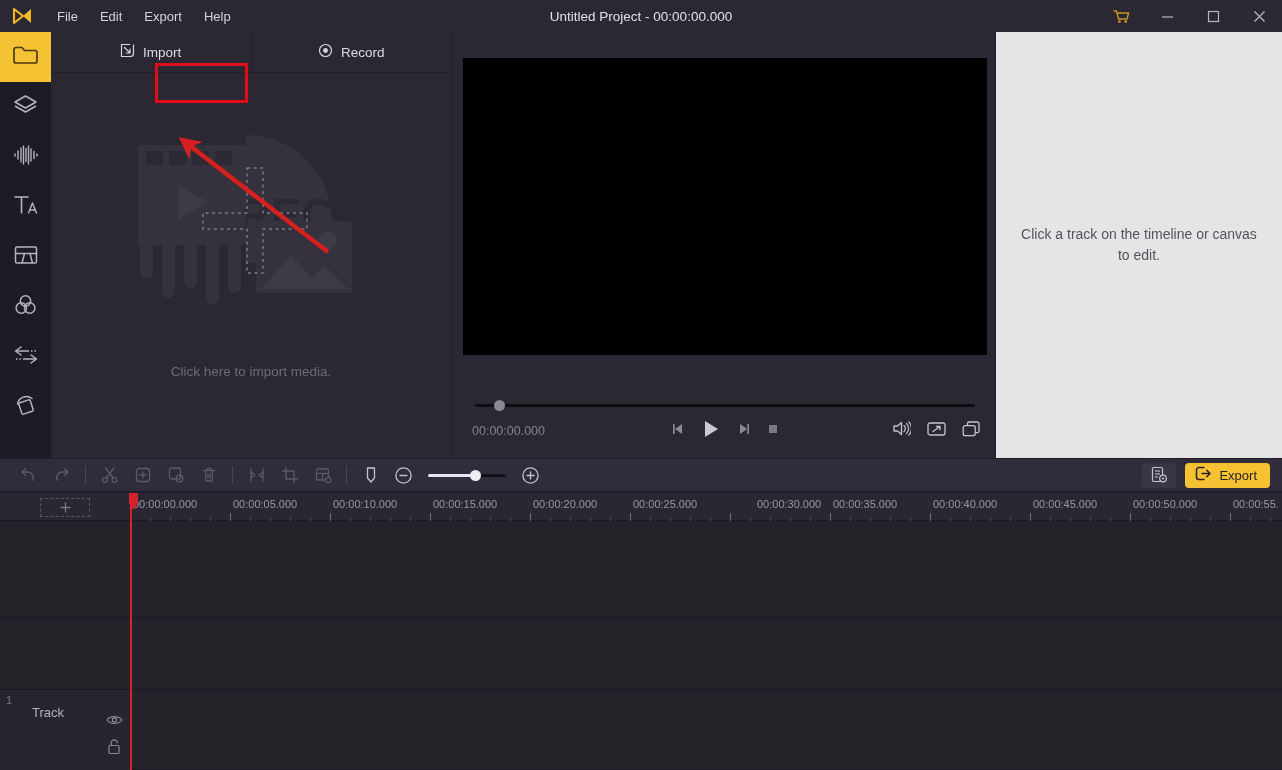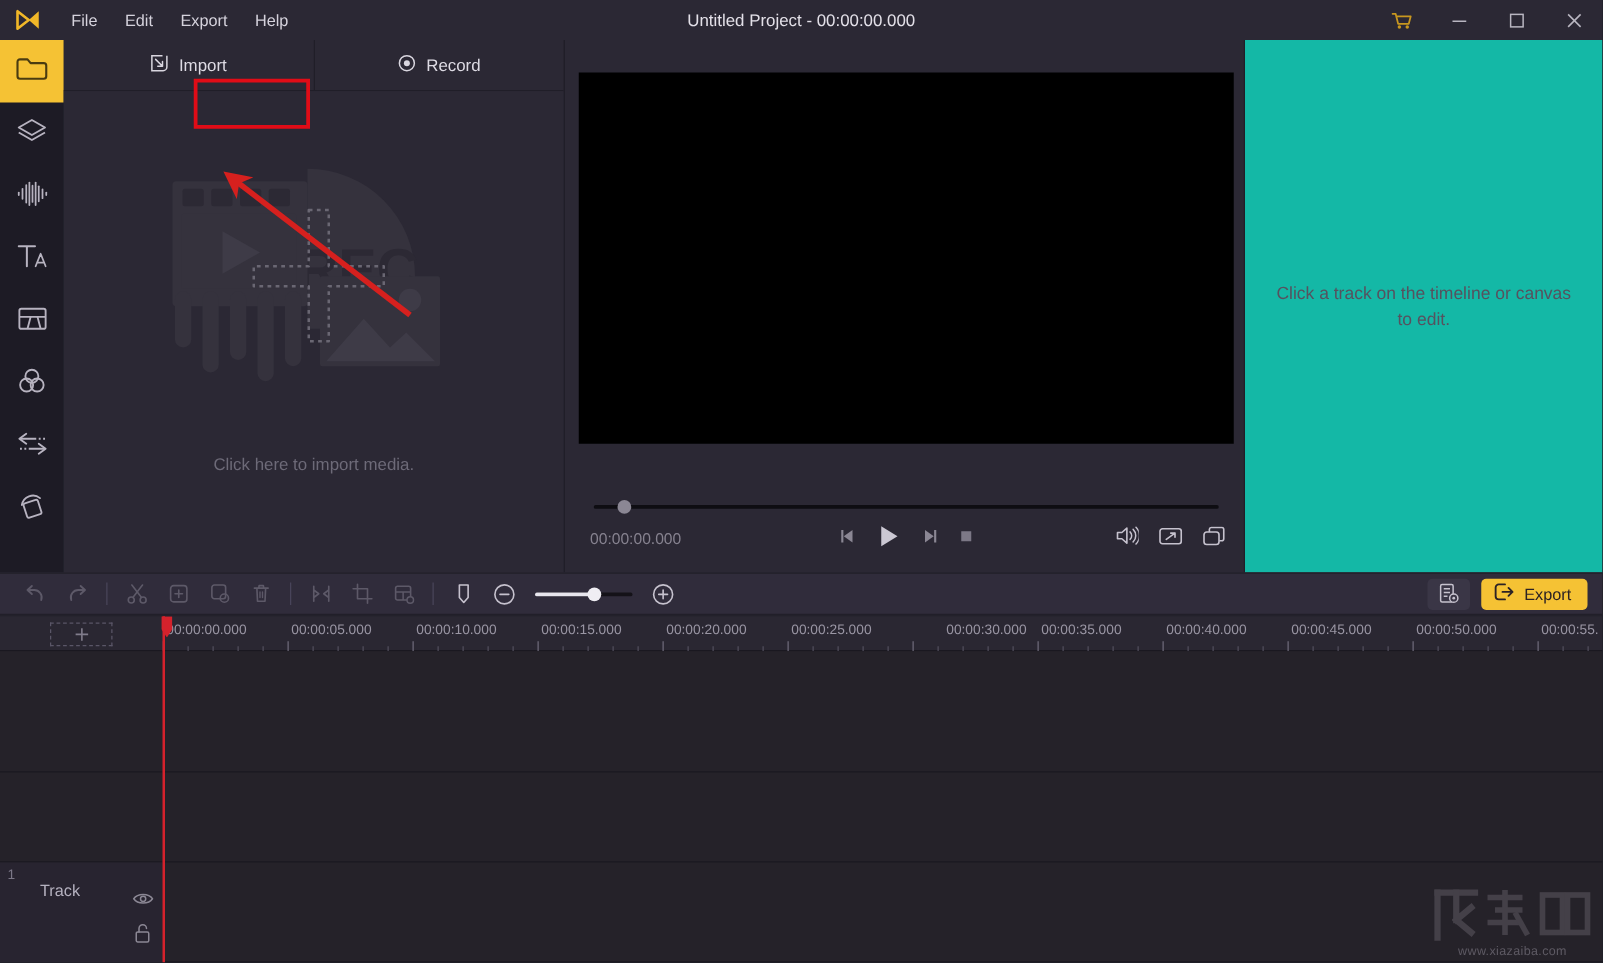--- a/index.html
+++ b/index.html
@@ -106,21 +106,21 @@
   }
   .pb-btn { display: flex; align-items: center; justify-content: center; cursor: default; }
   .pb-right {
     position: absolute; right: 14px; top: 388px;
     display: flex; align-items: center; gap: 16px;
   }
 
   
   .right-panel {
     position: absolute; left: 996px; top: 32px; width: 286px; height: 426px;
-    background: #14b8a6;
+    background: #e5e5e5;
     display: flex; align-items: center; justify-content: center;
   }
   .right-msg {
     width: 240px; text-align: center; font-size: 14px; color: #56525f; line-height: 1.5;
   }
 
   
   .toolbar {
     position: absolute; left: 0; top: 458px; width: 1282px; height: 34px;
     background: #302c3b;
@@ -695,32 +695,14 @@
       <div class="trow r1"></div>
       <div class="trow r2"></div>
       <div class="trow r3"></div>
     </div>
 
     <div class="playhead">
       <div class="playhead-head"></div>
     </div>
   </div>
 
-  <div class="watermark">
-    <svg width="128" height="50" viewBox="0 0 128 50">
-      <g fill="none" stroke="#4b474f" stroke-width="5" stroke-linecap="square">
-        <path d="M4 8 L4 44"></path>
-        <path d="M4 8 L34 8"></path>
-        <path d="M19 8 L19 30 M19 30 L31 20 M19 30 L31 40"></path>
-      </g>
-      <g fill="none" stroke="#4b474f" stroke-width="4.5">
-        <path d="M44 12 L72 12 M50 22 L72 22 M44 32 L70 32 M58 6 L58 42"></path>
-        <path d="M66 24 L76 42"></path>
-      </g>
-      <g fill="none" stroke="#4b474f" stroke-width="4.5">
-        <rect x="88" y="10" width="16" height="30"></rect>
-        <rect x="108" y="10" width="16" height="30"></rect>
-      </g>
-    </svg>
-    <div class="wm-text">www.xiazaiba.com</div>
-  </div>
 
 </div>
 
 </body></html>

